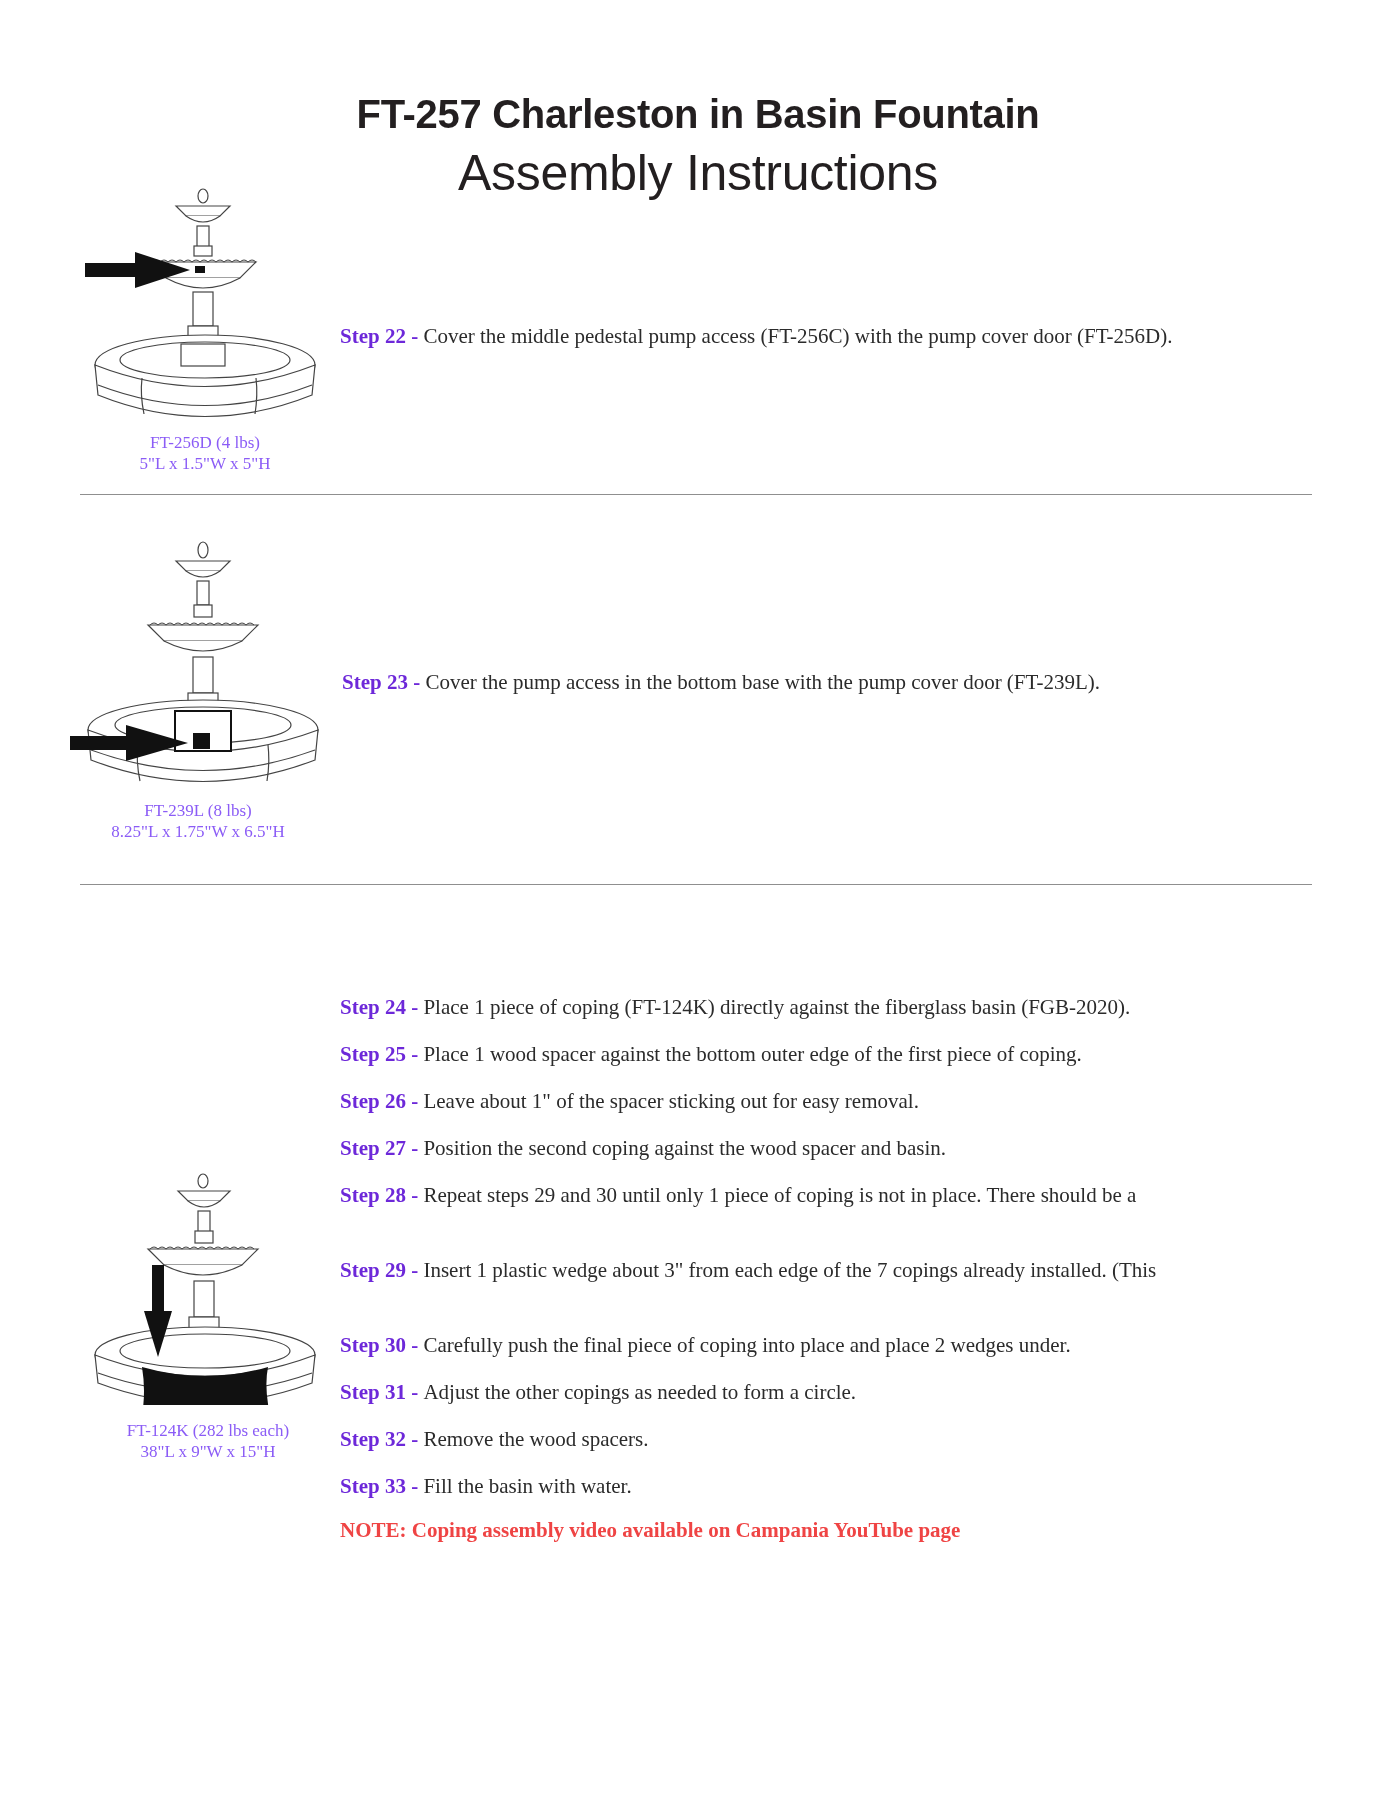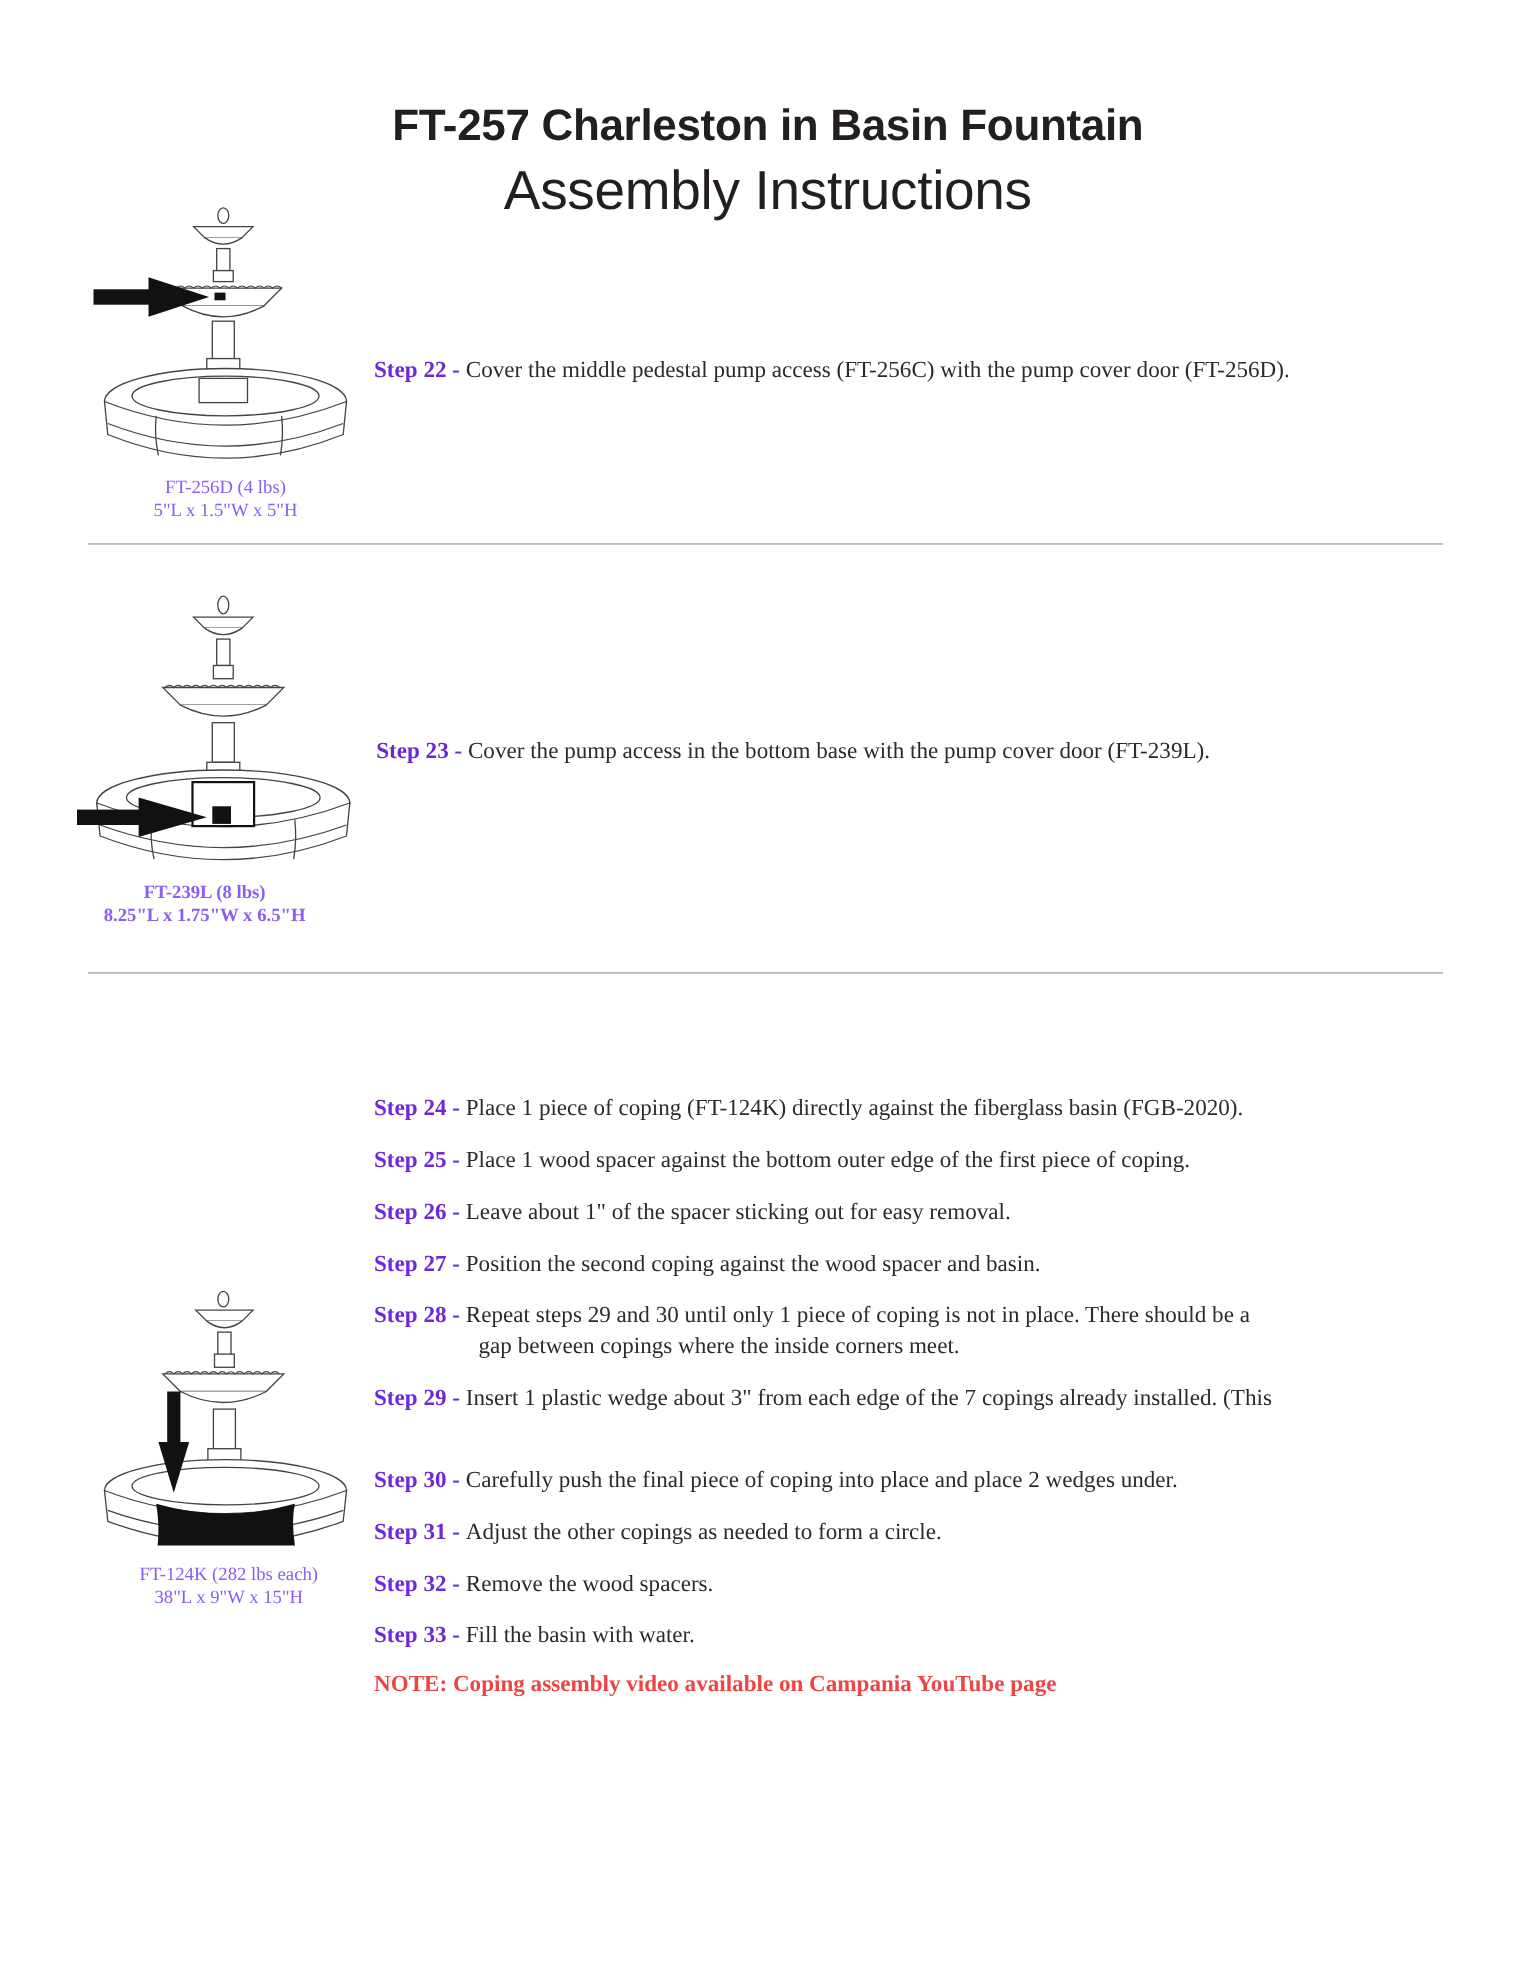--- a/index.html
+++ b/index.html
@@ -95,21 +95,21 @@
     </g>
     <path d="M82 90 q4 -4 8 0 q4 -4 8 0 q4 -4 8 0 q4 -4 8 0 q4 -4 8 0 q4 -4 8 0 q4 -4 8 0 q4 -4 8 0 q4 -4 8 0 q4 -4 8 0 q4 -4 8 0 q4 -4 8 0 q4 -4 8 0" fill="none" stroke="#444" stroke-width="1"></path>
     <path d="M107 216 L163 216" stroke="#111" stroke-width="1.5" stroke-dasharray="3,3"></path>
     <rect x="125" y="198" width="17" height="16" fill="#111"></rect>
     <g>
       <rect x="2" y="201" width="58" height="14" fill="#111"></rect>
       <polygon points="58,190 120,208 58,226" fill="#111"></polygon>
     </g>
   </svg>
 </div>
-<div class="caption" style="left:56px; top:800px; width:260px;font-weight:bold;">
+<div class="caption" style="left:68px; top:800px; width:260px;">
   <div>FT-239L (8 lbs)</div>
   <div>8.25"L x 1.75"W x 6.5"H</div>
 </div>
 <div class="step" style="top:668px; left:342px;">
   <span class="lbl">Step 23 - </span><span>Cover the pump access in the bottom base with the pump cover door (FT-239L).</span>
 </div>
 
 <div class="divider" style="top:884px;"></div>
 
 <div class="figure" style="left:80px; top:1165px;">
@@ -152,21 +152,20 @@
   <span class="lbl">Step 25 - </span><span>Place 1 wood spacer against the bottom outer edge of the first piece of coping.</span>
 </div>
 <div class="step" style="top:1087px;">
   <span class="lbl">Step 26 - </span><span>Leave about 1" of the spacer sticking out for easy removal.</span>
 </div>
 <div class="step" style="top:1134px;">
   <span class="lbl">Step 27 - </span><span>Position the second coping against the wood spacer and basin.</span>
 </div>
 <div class="step" style="top:1181px;">
   <span class="lbl">Step 28 - </span><span>Repeat steps 29 and 30 until only 1 piece of coping is not in place. There should be a</span>
-  <span class="cont">gap between copings where the inside corners meet.</span>
 </div>
 <div class="step" style="top:1256px;">
   <span class="lbl">Step 29 - </span><span>Insert 1 plastic wedge about 3" from each edge of the 7 copings already installed. (This</span>
 </div>
 <div class="step" style="top:1331px;">
   <span class="lbl">Step 30 - </span><span>Carefully push the final piece of coping into place and place 2 wedges under.</span>
 </div>
 <div class="step" style="top:1378px;">
   <span class="lbl">Step 31 - </span><span>Adjust the other copings as needed to form a circle.</span>
 </div>

